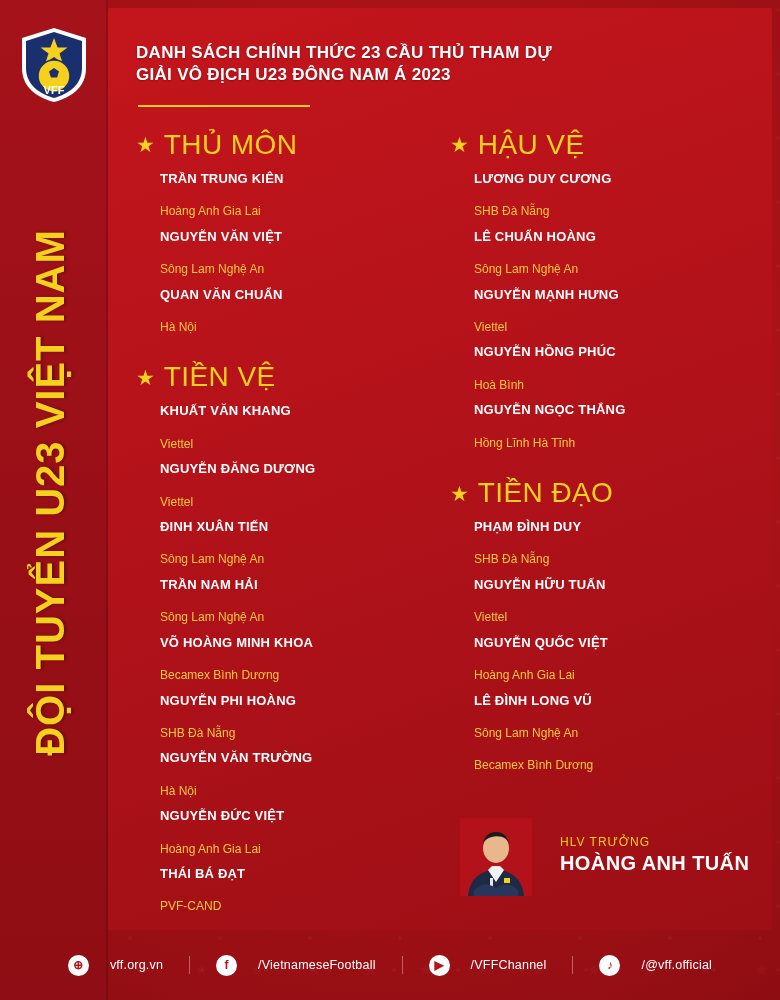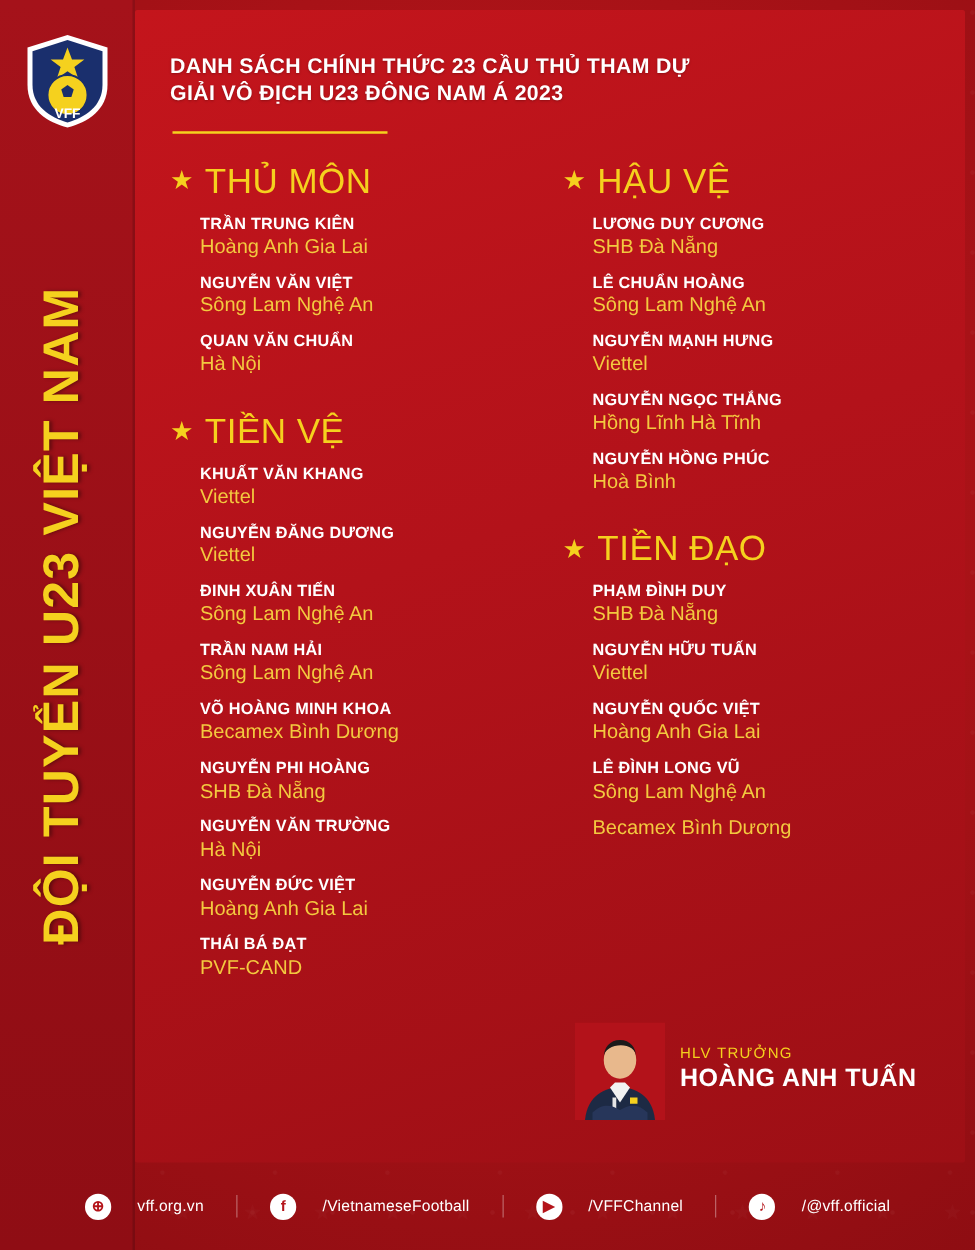--- a/index.html
+++ b/index.html
@@ -113,33 +113,33 @@
   .player { margin-bottom: 9px; }
   .p-name {
     color: #ffffff;
     font-size: 13px;
     font-weight: bold;
     letter-spacing: .2px;
     line-height: 1.25;
   }
   .p-club {
     color: #f3c93f;
-    font-size: 16px;
+    font-size: 12px;
     line-height: 1.3;
-    margin-top: 1px;
+    margin-top: 17px;
   }
 
   
   #coach {
     position: absolute;
     left: 352px;
     bottom: 34px;
     display: flex;
     align-items: center;
-    gap: 12px;
+    gap: 28px;
   }
   #coach-photo {
     position: relative;
     width: 72px; height: 78px;
     overflow: hidden;
   }
   #coach-text { padding-bottom: 4px; }
   #coach-role {
     color: #f5d11e;
     font-size: 12px;
@@ -338,26 +338,26 @@
                 </div>
                 <div class="player">
                   <div class="p-name">LÊ CHUẨN HOÀNG</div>
                   <div class="p-club">Sông Lam Nghệ An</div>
                 </div>
                 <div class="player">
                   <div class="p-name">NGUYỄN MẠNH HƯNG</div>
                   <div class="p-club">Viettel</div>
                 </div>
                 <div class="player">
+                  <div class="p-name">NGUYỄN HỒNG PHÚC</div>
+                  <div class="p-club">Hoà Bình</div>
+                </div>
+                <div class="player">
                   <div class="p-name">NGUYỄN NGỌC THẮNG</div>
                   <div class="p-club">Hồng Lĩnh Hà Tĩnh</div>
-                </div>
-                <div class="player">
-                  <div class="p-name">NGUYỄN HỒNG PHÚC</div>
-                  <div class="p-club">Hoà Bình</div>
                 </div>
               </div>
             </div>
             <div class="group">
               <div class="group-head">
                 <span class="star">★</span>
                 <span class="group-title">TIỀN ĐẠO</span>
               </div>
               <div class="players">
                 <div class="player">

